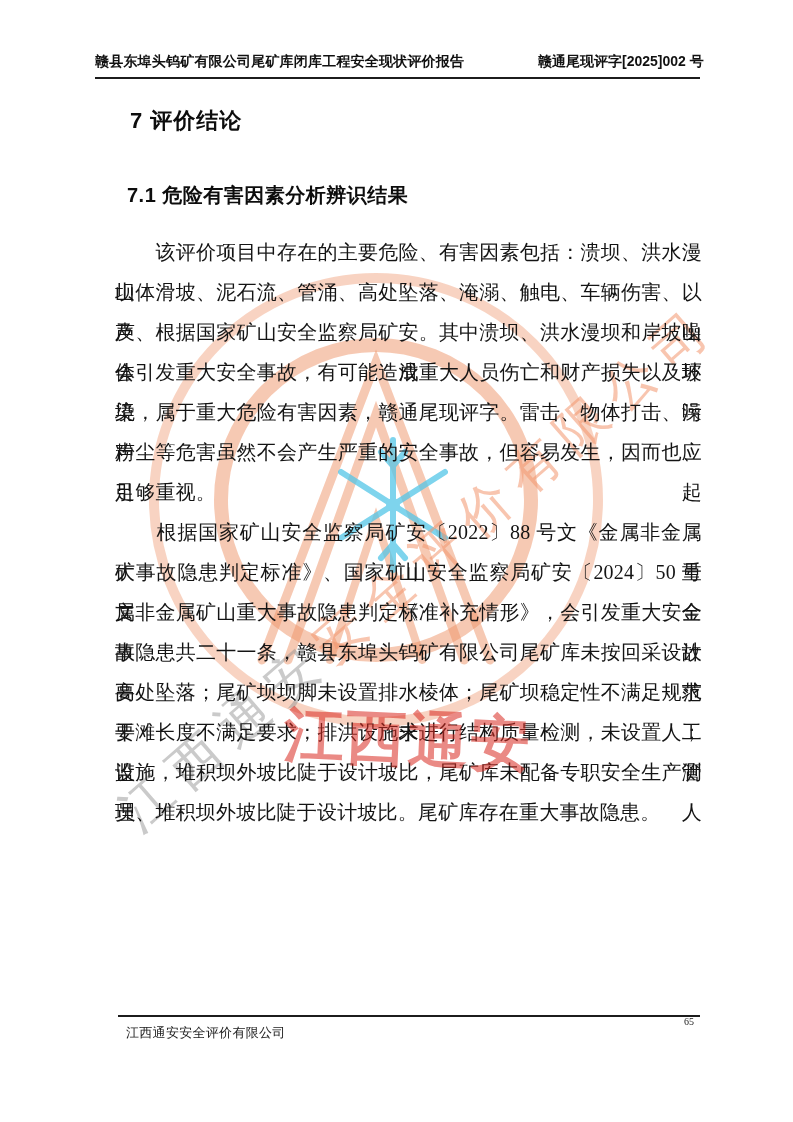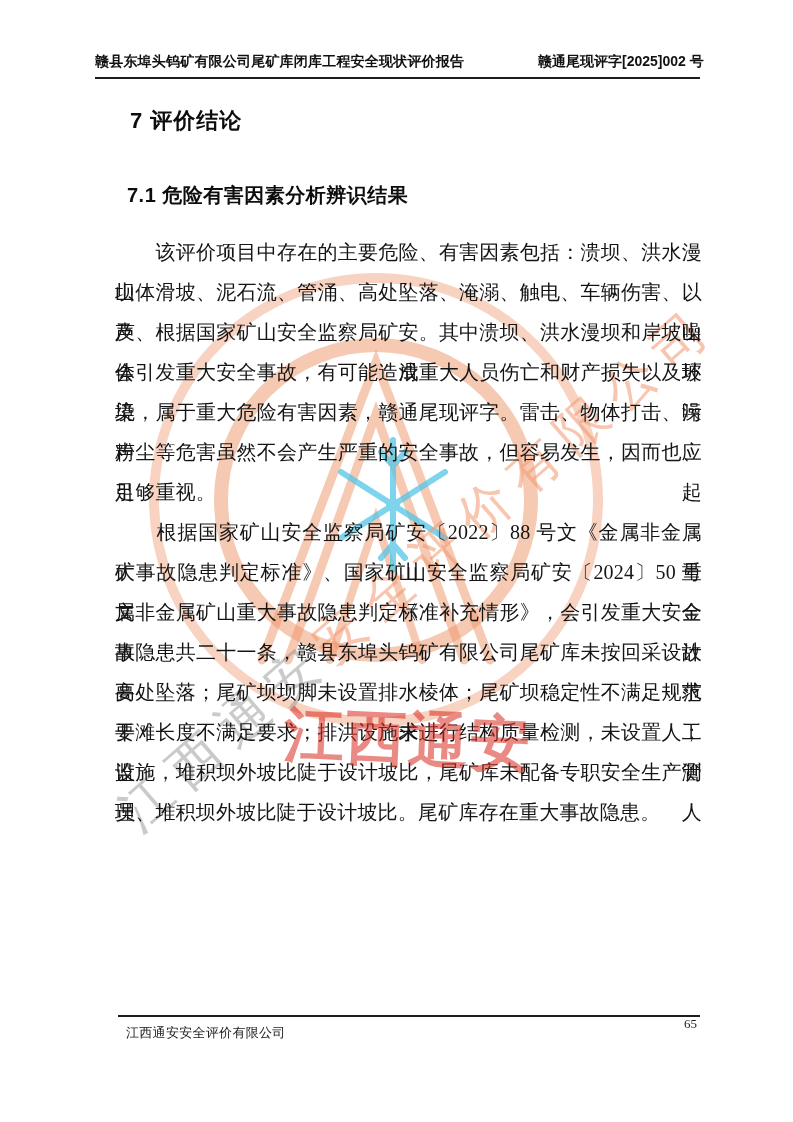--- a/index.html
+++ b/index.html
@@ -30,21 +30,21 @@
   
   .body-text{position:absolute;left:115px;top:232px;width:587px;z-index:2;}
   .bline{
     height:40px;line-height:40px;font-size:20px;color:#141414;
     text-align:justify;text-align-last:justify;text-justify:inter-ideograph;
     letter-spacing:.2px;white-space:normal;overflow:visible;
   }
   .bline.pend{text-align-last:left;}
   
   .ftr-rule{position:absolute;left:118px;top:1015px;width:582px;height:2px;background:#1c1c1c;}
-  .ftr-page{position:absolute;left:684px;top:1016px;font-size:13px;color:#222;}
+  .ftr-page{position:absolute;left:684px;top:1016px;font-size:10px;color:#222;}
   .ftr-company{position:absolute;left:126px;top:1024px;font-size:13px;color:#222;letter-spacing:.3px;}
   
   .wm-svg{position:absolute;left:0;top:0;z-index:1;pointer-events:none;}
   .wm-diag{
     position:absolute;left:110px;top:800px;z-index:1;pointer-events:none;
     font-size:52px;line-height:52px;letter-spacing:12px;white-space:nowrap;
     font-family:"Liberation Sans","DejaVu Sans",sans-serif;font-weight:400;
     transform:rotate(-41deg);transform-origin:0 0;
   }
   .wm-diag .g{color:rgba(150,150,150,.50);}

